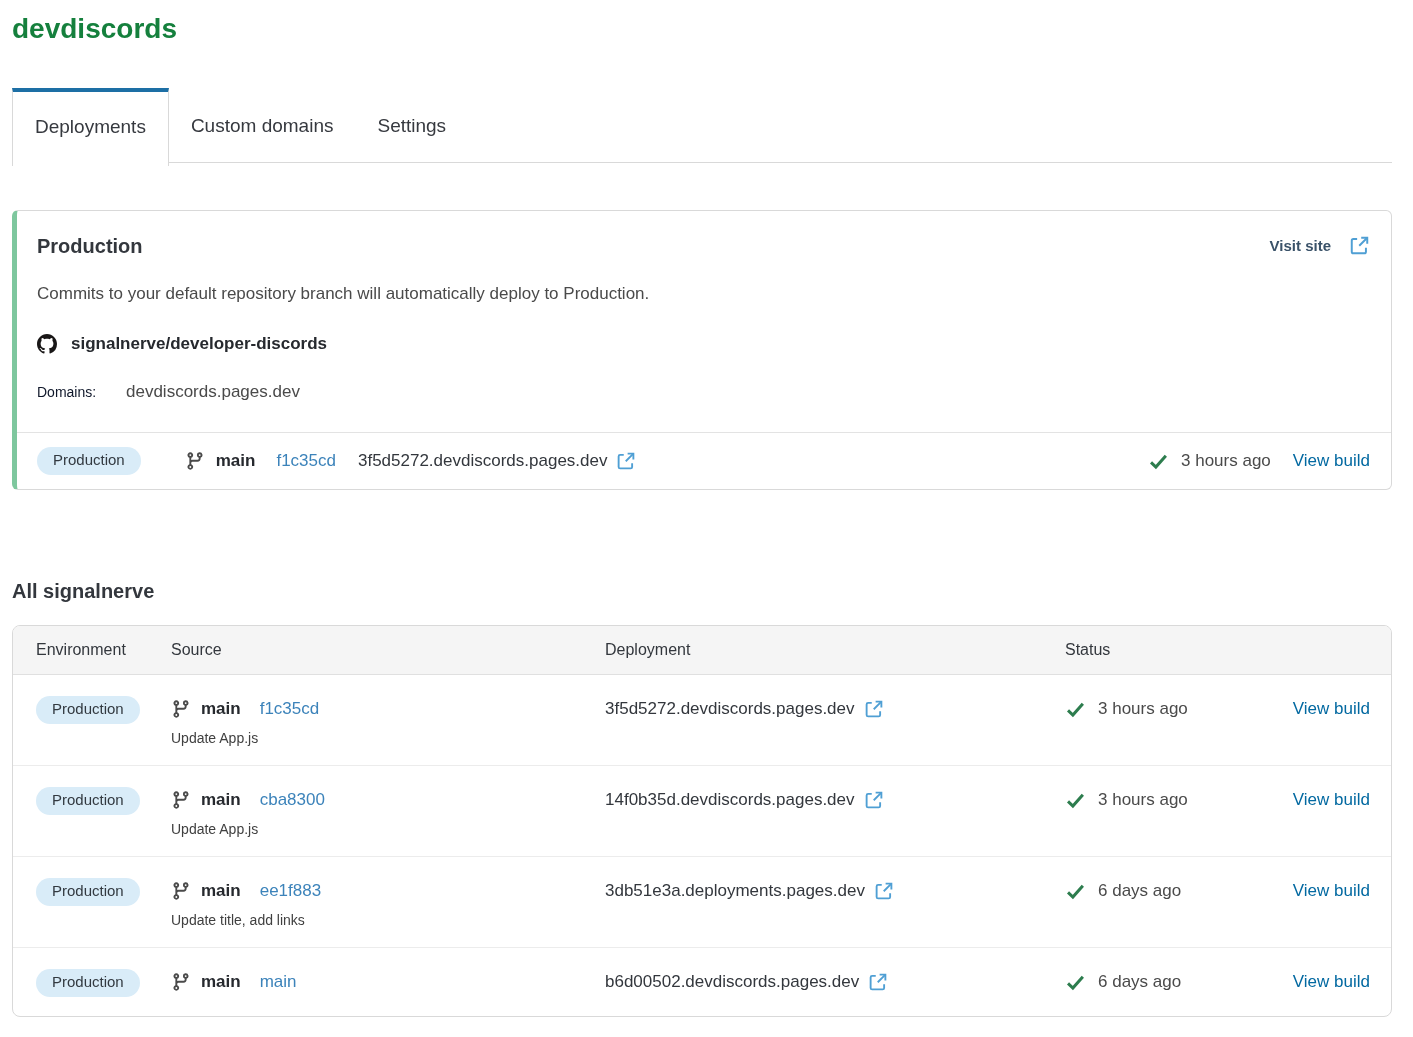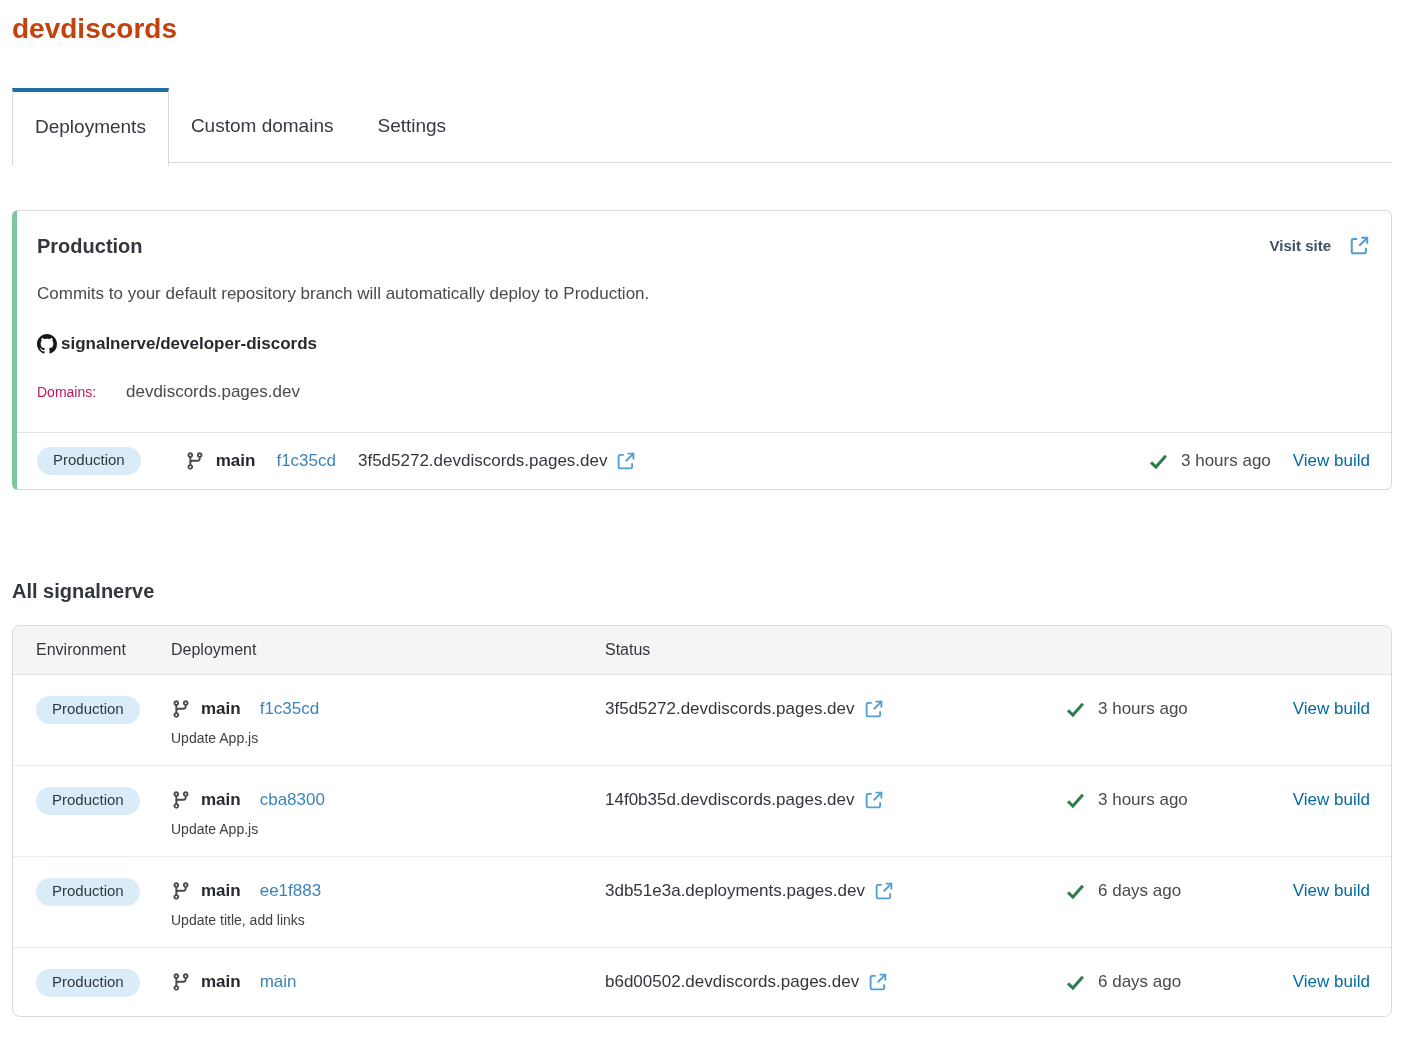--- a/index.html
+++ b/index.html
@@ -10,21 +10,21 @@
     background: #ffffff;
     font-family: "Liberation Sans", sans-serif;
     color: #36393f;
     padding: 13px 21px 0 12px;
     overflow: hidden;
   }
   .page-title {
     font-size: 28px;
     font-weight: 700;
     margin: 0;
-    color: #c2410c;
+    color: #15803d;
   }
 
   
   .tabs {
     display: flex;
     align-items: stretch;
     margin-top: 43px;
     border-bottom: 1px solid #d9d9d9;
   }
   .tab {
@@ -59,24 +59,24 @@
     justify-content: space-between;
     align-items: flex-start;
   }
   .card-title { font-size: 20px; font-weight: 700; margin: 0; color: #33373d; }
   .visit-site {
     display: flex; align-items: center; gap: 9px;
     font-size: 15px; color: #3a5269; text-decoration: none; cursor: pointer;
     font-weight: 700;
   }
   .card-desc { margin: 26px 0 0 0; font-size: 17px; color: #4a4a4a; }
-  .repo-line { margin-top: 30px; display: flex; align-items: center; gap: 4px; }
+  .repo-line { margin-top: 30px; display: flex; align-items: center; gap: 14px; }
   .repo-name { font-size: 17px; font-weight: 700; color: #26292e; cursor: pointer; }
   .domains-line { margin-top: 28px; display: flex; align-items: baseline; padding-bottom: 30px; }
-  .domains-label { font-size: 14px; color: #be185d; width: 89px; flex: none; }
+  .domains-label { font-size: 14px; color: #0f172a; width: 89px; flex: none; }
   .domains-value { font-size: 17px; color: #4a4a4a; }
 
   .prod-row {
     border-top: 1px solid #e3e3e3;
     padding: 14px 21px 14px 20px;
     display: flex;
     align-items: center;
     min-height: 56px;
   }
   .src-group { display: flex; align-items: center; margin-left: 44px; }
@@ -214,20 +214,21 @@
     </span>
     <a class="view-build">View build</a>
   </div>
 </section>
 
 <h2 class="section-title">All signalnerve</h2>
 
 <div class="dep-table">
   <div class="t-grid t-head">
     <span>Environment</span>
+    <span>Source</span>
     <span>Deployment</span>
     <span>Status</span>
     <span></span>
   </div>
 
   <div class="t-grid t-row">
     <span class="cell-env"><span class="badge">Production</span></span>
     <span>
       <span class="src-line1">
         <span class="branch-icon-wrap">

